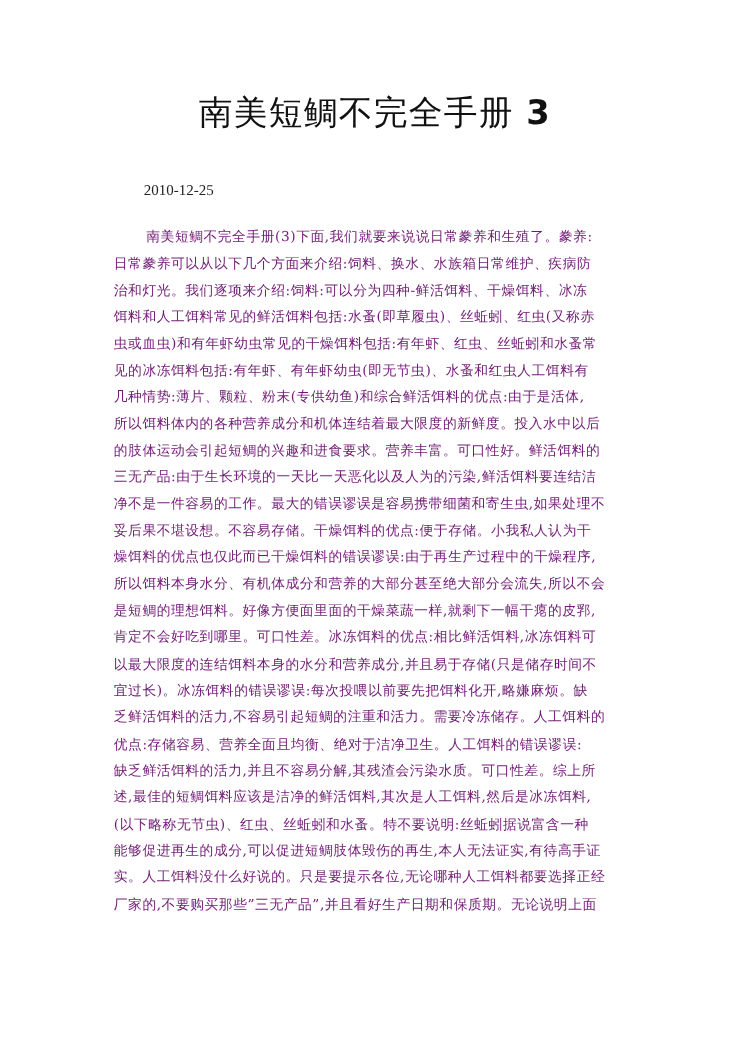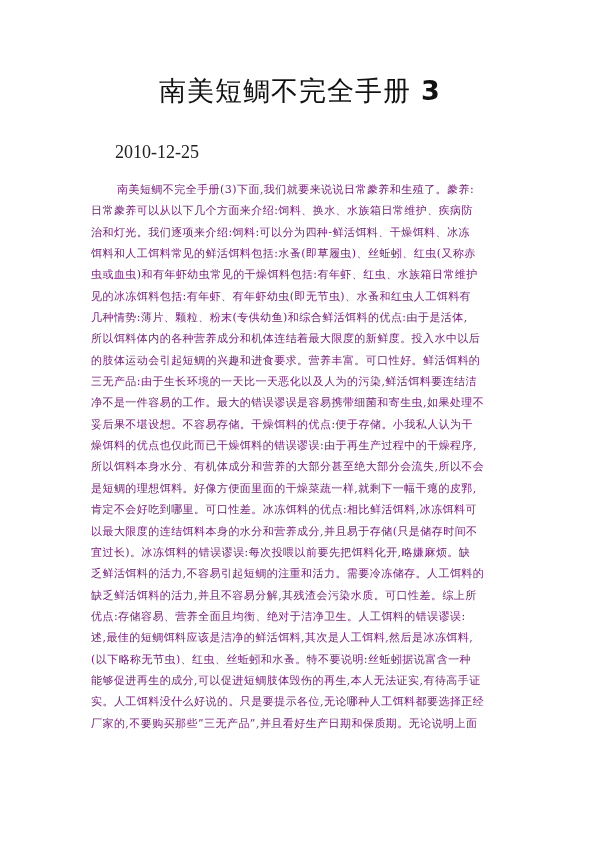--- a/index.html
+++ b/index.html
@@ -36,21 +36,21 @@
     }
     .title .num {
       font-weight: bold;
       margin-left: 10px;
     }
     .date {
       position: absolute;
       left: 115px;
       top: 143px;
       font-family: "Liberation Serif", "DejaVu Serif", serif;
-      font-size: 18px;
+      font-size: 12px;
       line-height: 18px;
       color: #222;
     }
     .body-text {
       position: absolute;
       left: 91px;
       top: 179px;
       width: 425px;
       font-family: "DejaVu Serif", "Liberation Serif", serif;
       font-size: 11px;
@@ -75,36 +75,36 @@
     <span>南美短鲷不完全手册</span><span class="num">3</span>
   </div>
 
   <div class="date">2010-12-25</div>
 
   <div class="body-text">
     <span class="line indent">南美短鲷不完全手册(3)下面,我们就要来说说日常豢养和生殖了。豢养:</span>
     <span class="line">日常豢养可以从以下几个方面来介绍:饲料、换水、水族箱日常维护、疾病防</span>
     <span class="line">治和灯光。我们逐项来介绍:饲料:可以分为四种-鲜活饵料、干燥饵料、冰冻</span>
     <span class="line">饵料和人工饵料常见的鲜活饵料包括:水蚤(即草履虫)、丝蚯蚓、红虫(又称赤</span>
-    <span class="line">虫或血虫)和有年虾幼虫常见的干燥饵料包括:有年虾、红虫、水族箱日常维护</span>
+    <span class="line">虫或血虫)和有年虾幼虫常见的干燥饵料包括:有年虾、红虫、丝蚯蚓和水蚤常</span>
     <span class="line">见的冰冻饵料包括:有年虾、有年虾幼虫(即无节虫)、水蚤和红虫人工饵料有</span>
     <span class="line">几种情势:薄片、颗粒、粉末(专供幼鱼)和综合鲜活饵料的优点:由于是活体,</span>
     <span class="line">所以饵料体内的各种营养成分和机体连结着最大限度的新鲜度。投入水中以后</span>
     <span class="line">的肢体运动会引起短鲷的兴趣和进食要求。营养丰富。可口性好。鲜活饵料的</span>
     <span class="line">三无产品:由于生长环境的一天比一天恶化以及人为的污染,鲜活饵料要连结洁</span>
     <span class="line">净不是一件容易的工作。最大的错误谬误是容易携带细菌和寄生虫,如果处理不</span>
     <span class="line">妥后果不堪设想。不容易存储。干燥饵料的优点:便于存储。小我私人认为干</span>
     <span class="line">燥饵料的优点也仅此而已干燥饵料的错误谬误:由于再生产过程中的干燥程序,</span>
     <span class="line">所以饵料本身水分、有机体成分和营养的大部分甚至绝大部分会流失,所以不会</span>
     <span class="line">是短鲷的理想饵料。好像方便面里面的干燥菜蔬一样,就剩下一幅干瘪的皮郛,</span>
     <span class="line">肯定不会好吃到哪里。可口性差。冰冻饵料的优点:相比鲜活饵料,冰冻饵料可</span>
     <span class="line">以最大限度的连结饵料本身的水分和营养成分,并且易于存储(只是储存时间不</span>
     <span class="line">宜过长)。冰冻饵料的错误谬误:每次投喂以前要先把饵料化开,略嫌麻烦。缺</span>
     <span class="line">乏鲜活饵料的活力,不容易引起短鲷的注重和活力。需要冷冻储存。人工饵料的</span>
+    <span class="line">优点:存储容易、营养全面且均衡、绝对于洁净卫生。人工饵料的错误谬误:</span>
     <span class="line">缺乏鲜活饵料的活力,并且不容易分解,其残渣会污染水质。可口性差。综上所</span>
-    <span class="line">优点:存储容易、营养全面且均衡、绝对于洁净卫生。人工饵料的错误谬误:</span>
     <span class="line">述,最佳的短鲷饵料应该是洁净的鲜活饵料,其次是人工饵料,然后是冰冻饵料,</span>
     <span class="line">(以下略称无节虫)、红虫、丝蚯蚓和水蚤。特不要说明:丝蚯蚓据说富含一种</span>
     <span class="line">能够促进再生的成分,可以促进短鲷肢体毁伤的再生,本人无法证实,有待高手证</span>
     <span class="line">实。人工饵料没什么好说的。只是要提示各位,无论哪种人工饵料都要选择正经</span>
     <span class="line">厂家的,不要购买那些”三无产品”,并且看好生产日期和保质期。无论说明上面</span>
   </div>
 </div>
 
 </body></html>

